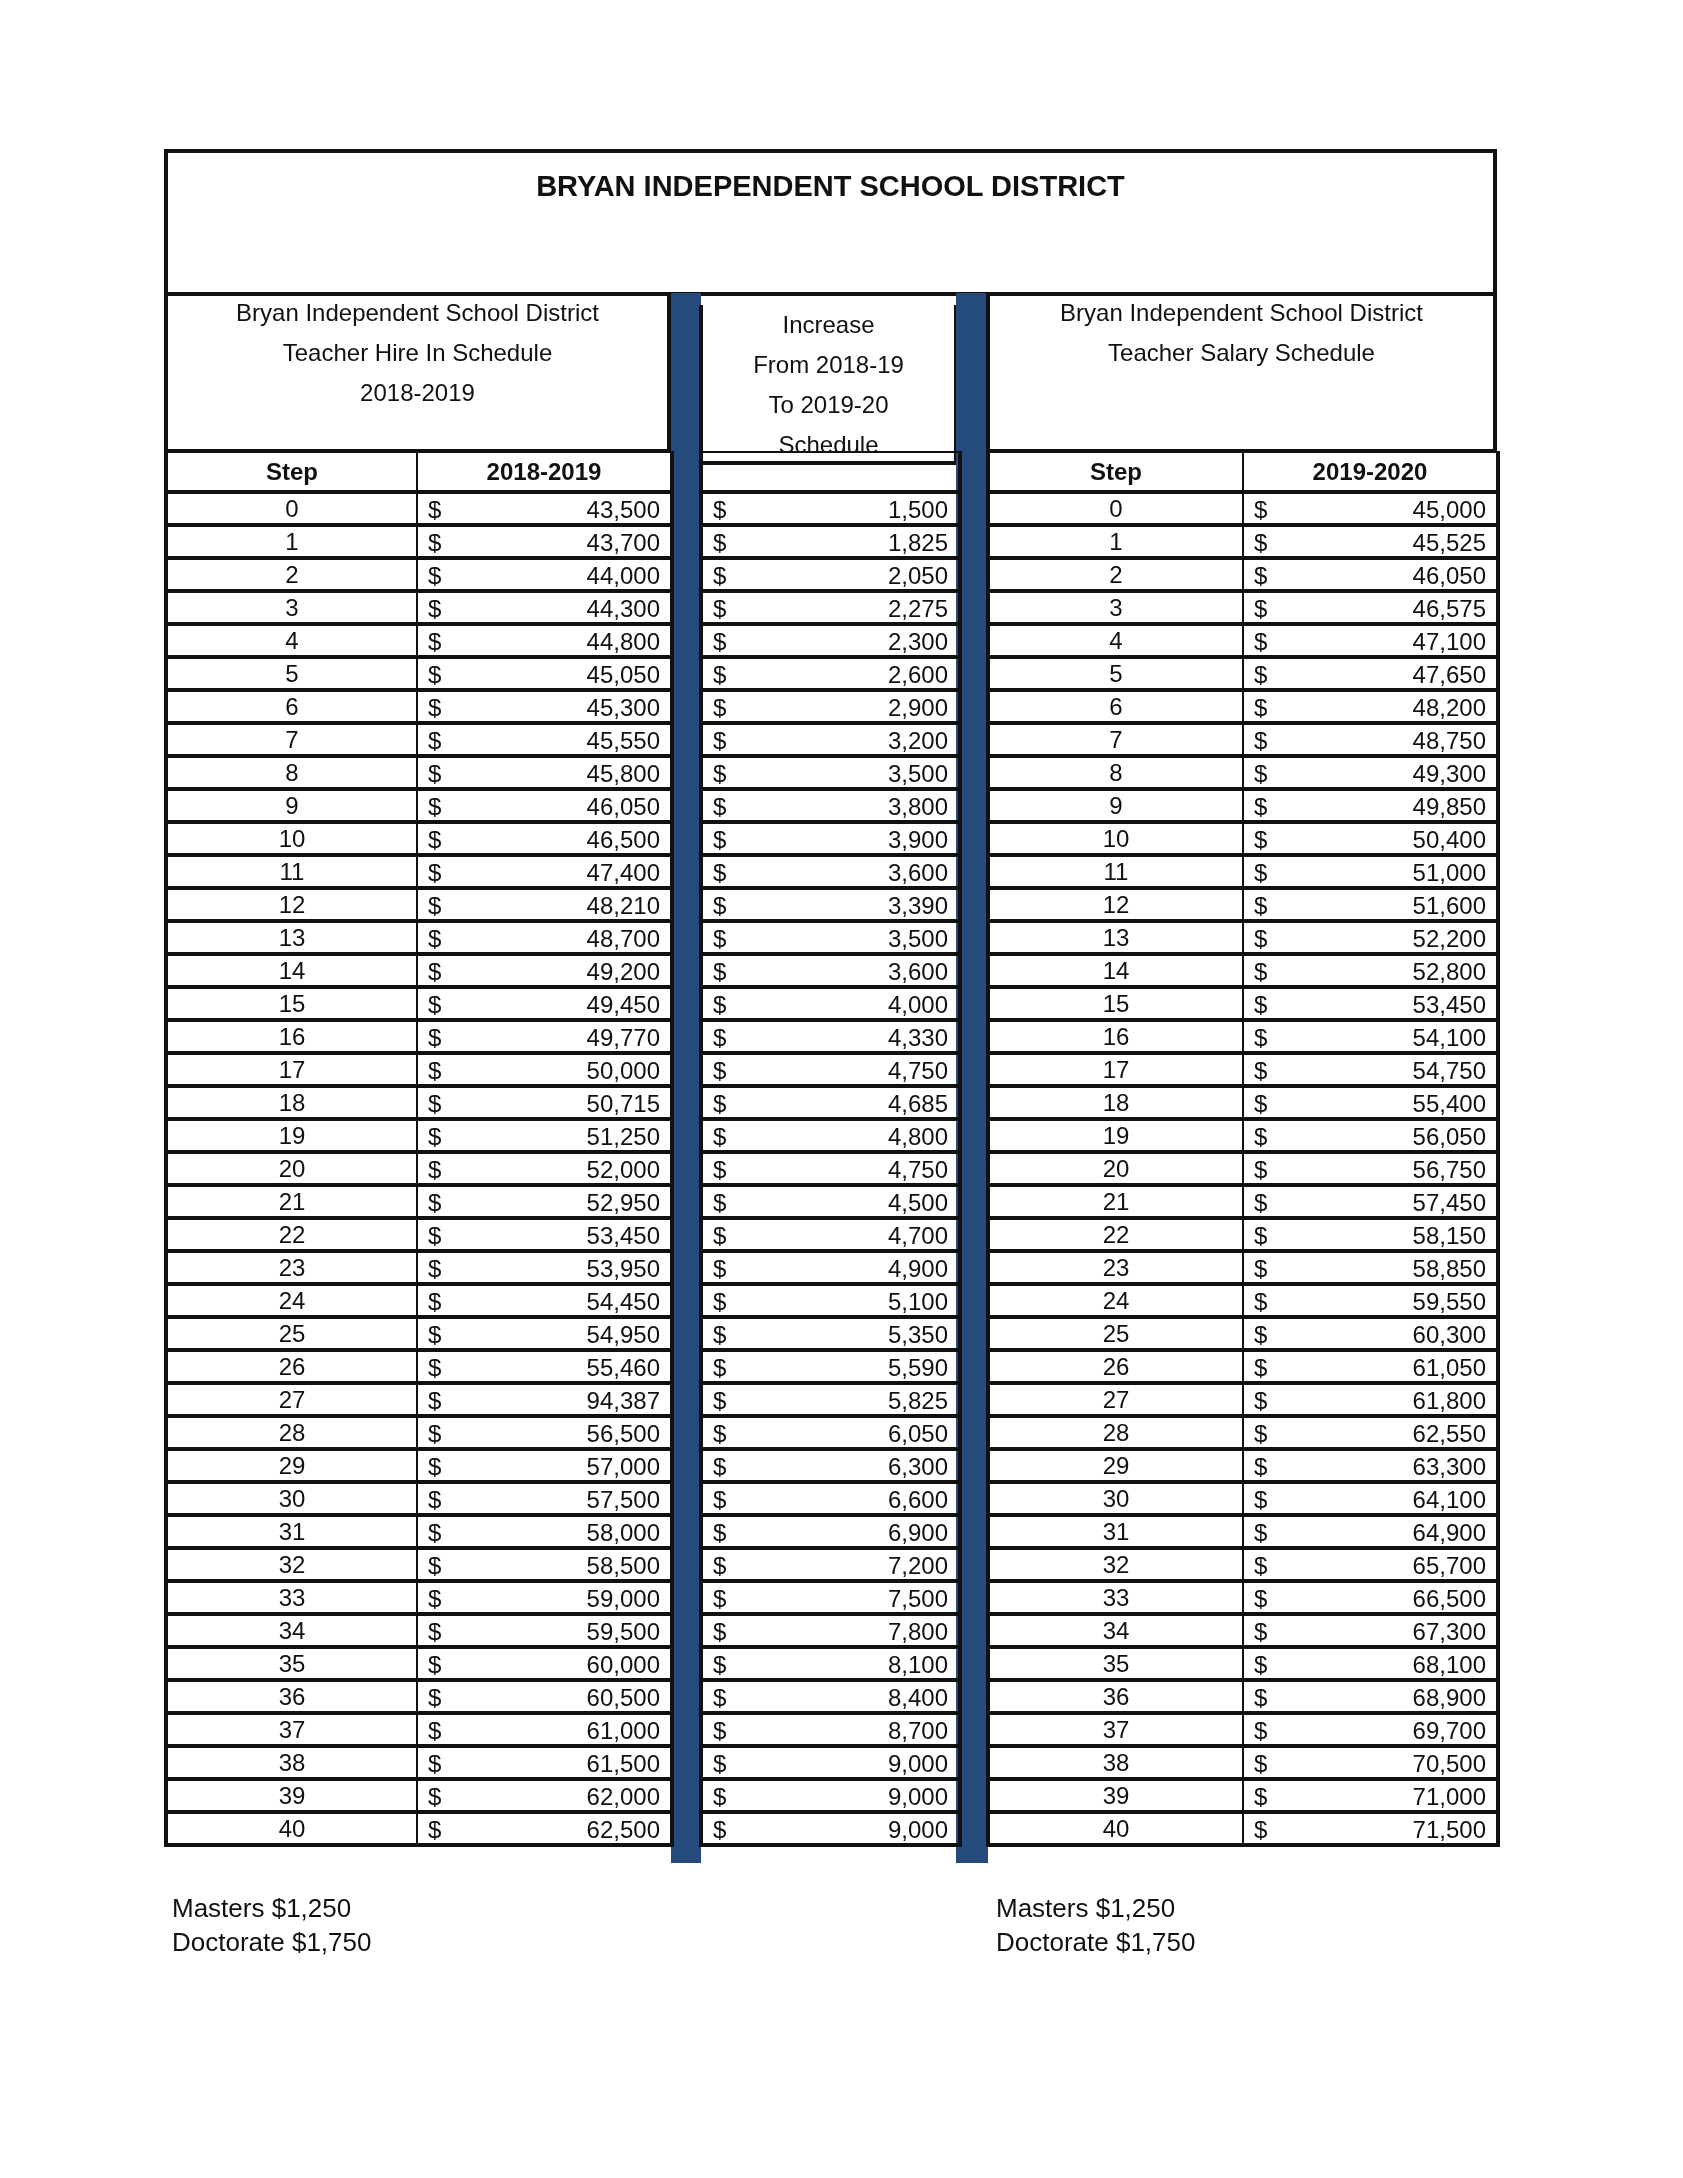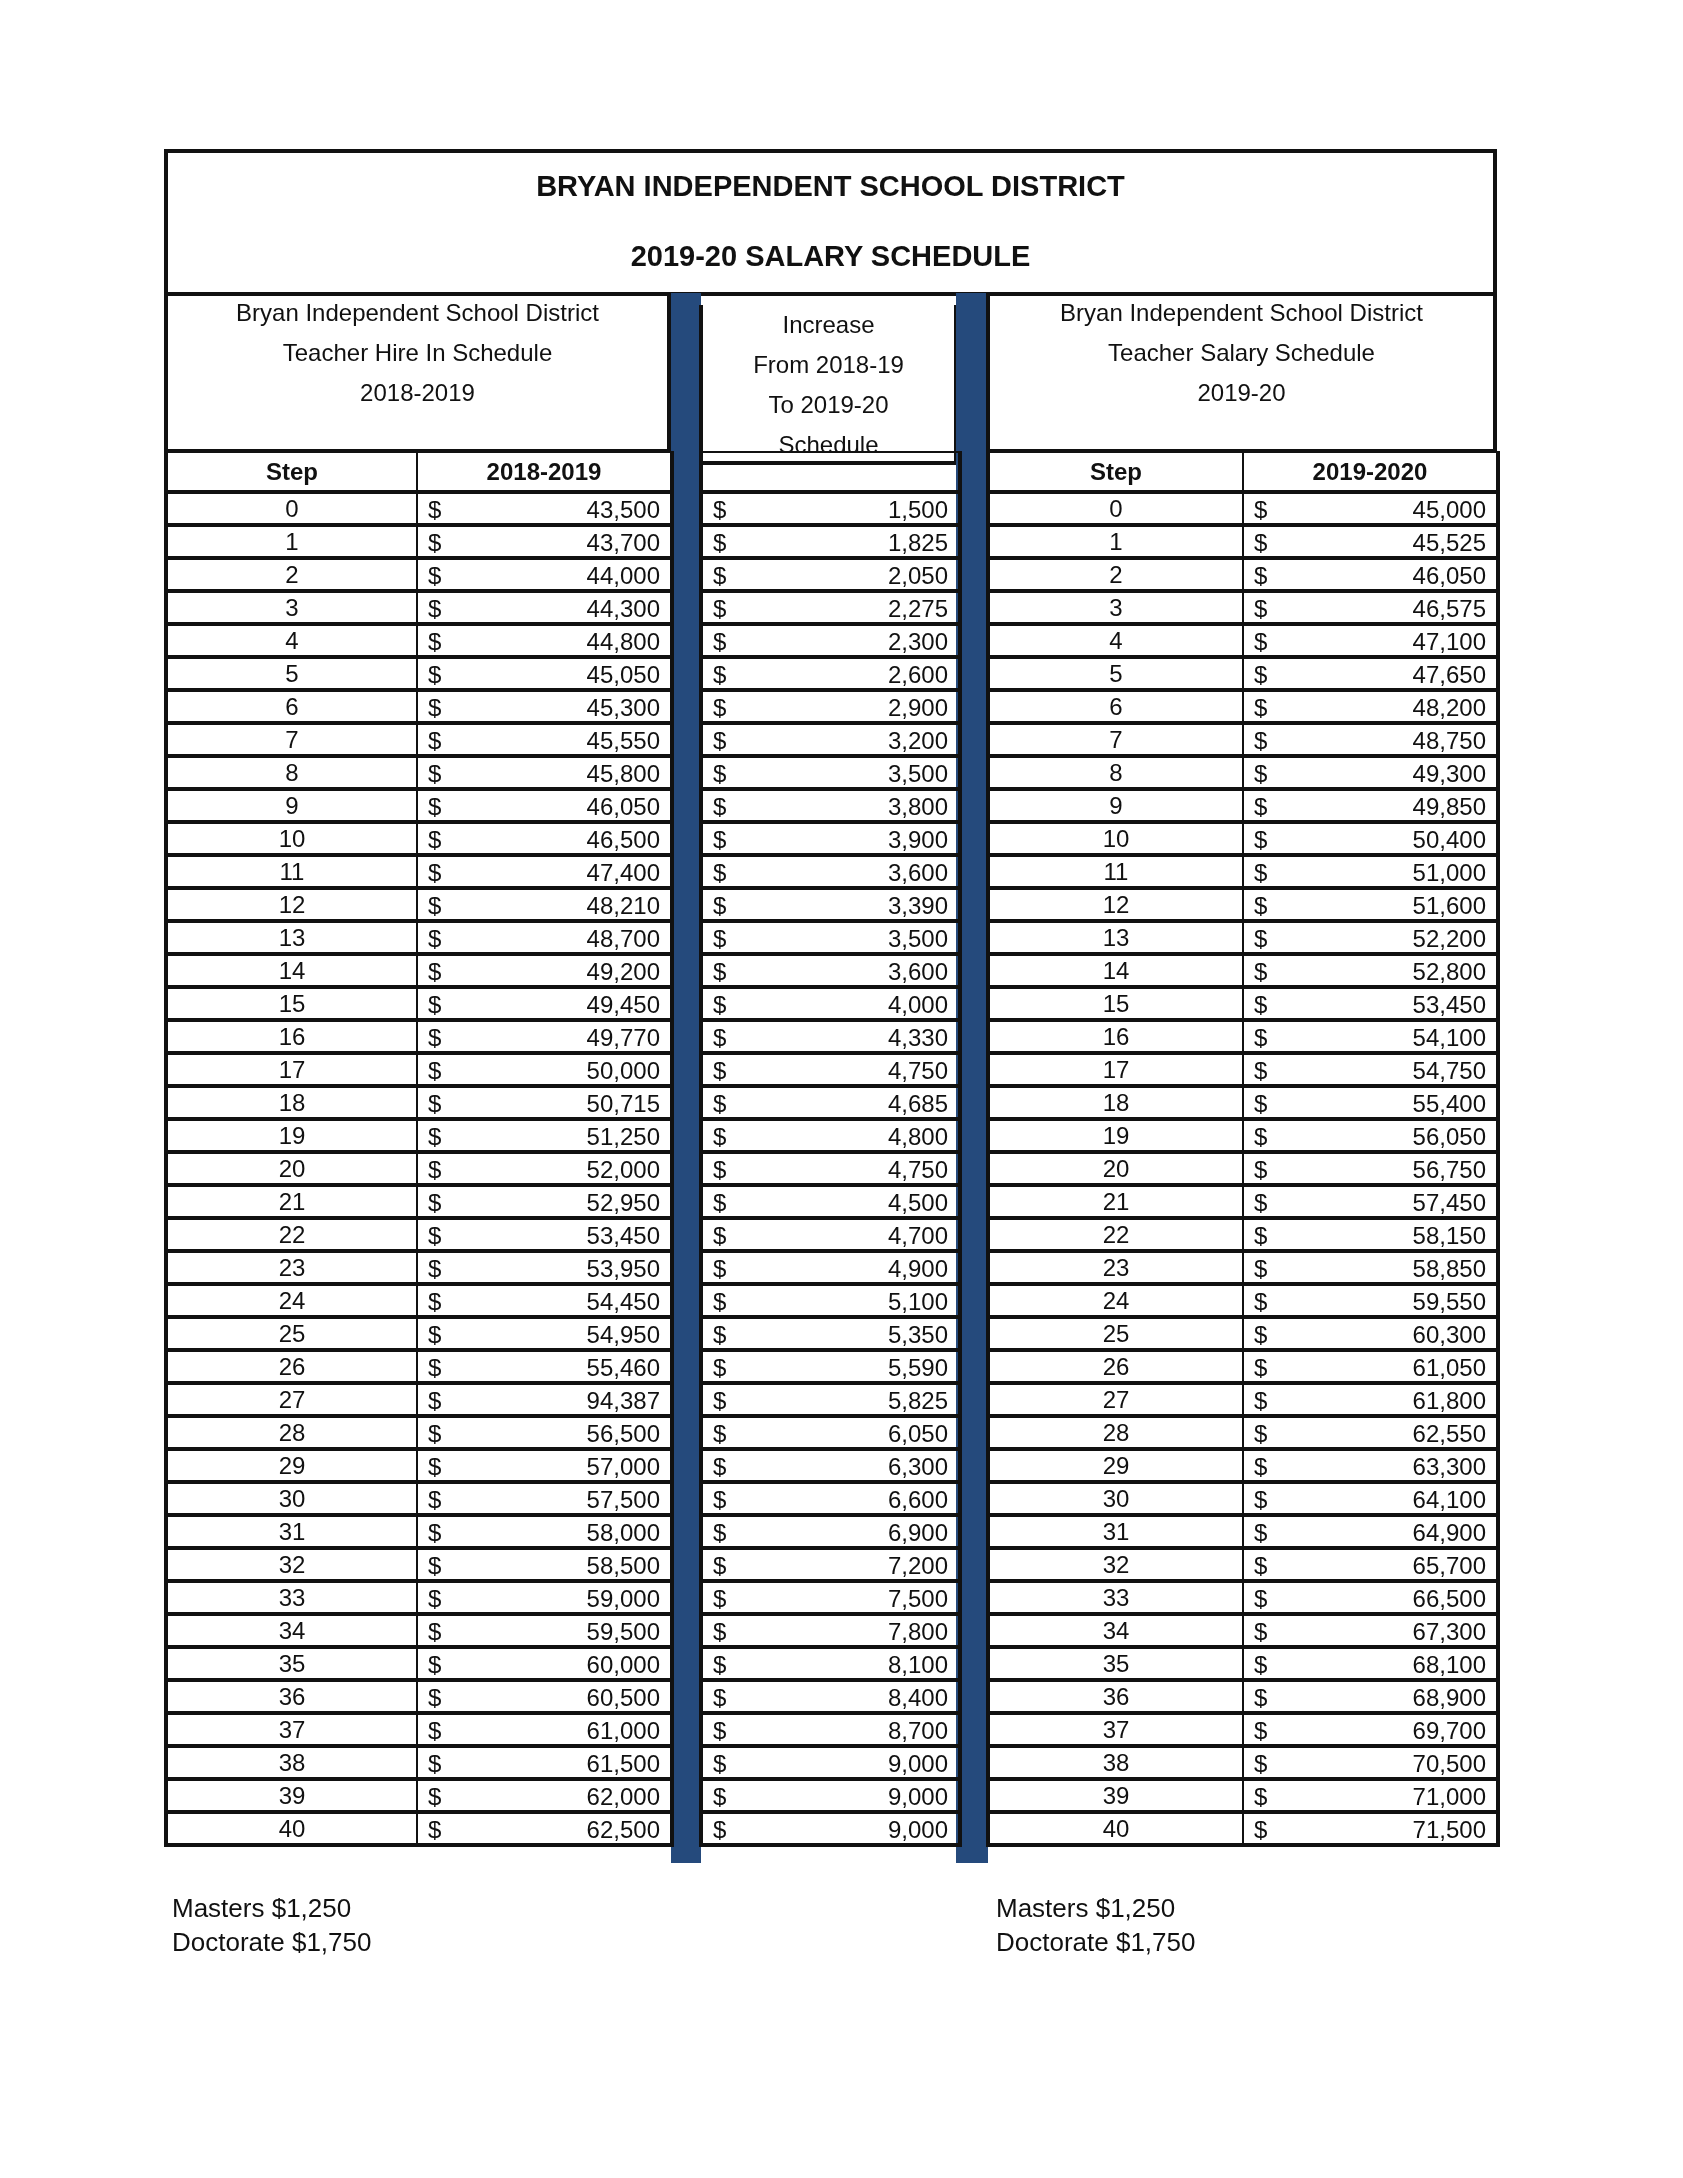--- a/index.html
+++ b/index.html
@@ -27,40 +27,38 @@
   .money .amt { position: absolute; right: 10px; top: 2px; }
   .outer-left { border-left: 4px solid #111 !important; }
   .outer-right { border-right: 4px solid #111 !important; }
   .foot { font-size: 26px; text-underline-offset: 4px; line-height: 34px; }
 </style>
 </head>
 <body>
 
 <div class="abs titlebox">
   <div class="title1">BRYAN INDEPENDENT SCHOOL DISTRICT</div>
-  <div class="title2">2019-20 SALARY SCHEDULE</div>
 </div>
 
 <div class="abs subhdr" style="left:164px; width:507px; border-left:4px solid #111;">
   <div>Bryan Independent School District</div>
   <div>Teacher Hire In Schedule</div>
   <div>2018-2019</div>
 </div>
 <div class="abs blue" style="left:671px; top:293px; width:30px; height:1570px;"></div>
 <div class="abs subhdr" style="left:699px; width:259px; border-left:4px solid #111;margin-top:12px;">
   <div>Increase</div>
   <div>From 2018-19</div>
   <div>To 2019-20</div>
   <div>Schedule</div>
 </div>
 <div class="abs blue" style="left:956px; top:293px; width:32px; height:1570px;"></div>
 <div class="abs subhdr" style="left:986px; width:511px; border-left:4px solid #111;">
   <div>Bryan Independent School District</div>
   <div>Teacher Salary Schedule</div>
-  <div>2019-20</div>
 </div>
 
 <table class="grid" style="left:164px; top:451px; width:507px;">
   <colgroup>
       <col style="width:251px">
       <col style="width:255px">
     </colgroup>
   <thead>
     <tr>
       <th class="outer-left">Step</th>

